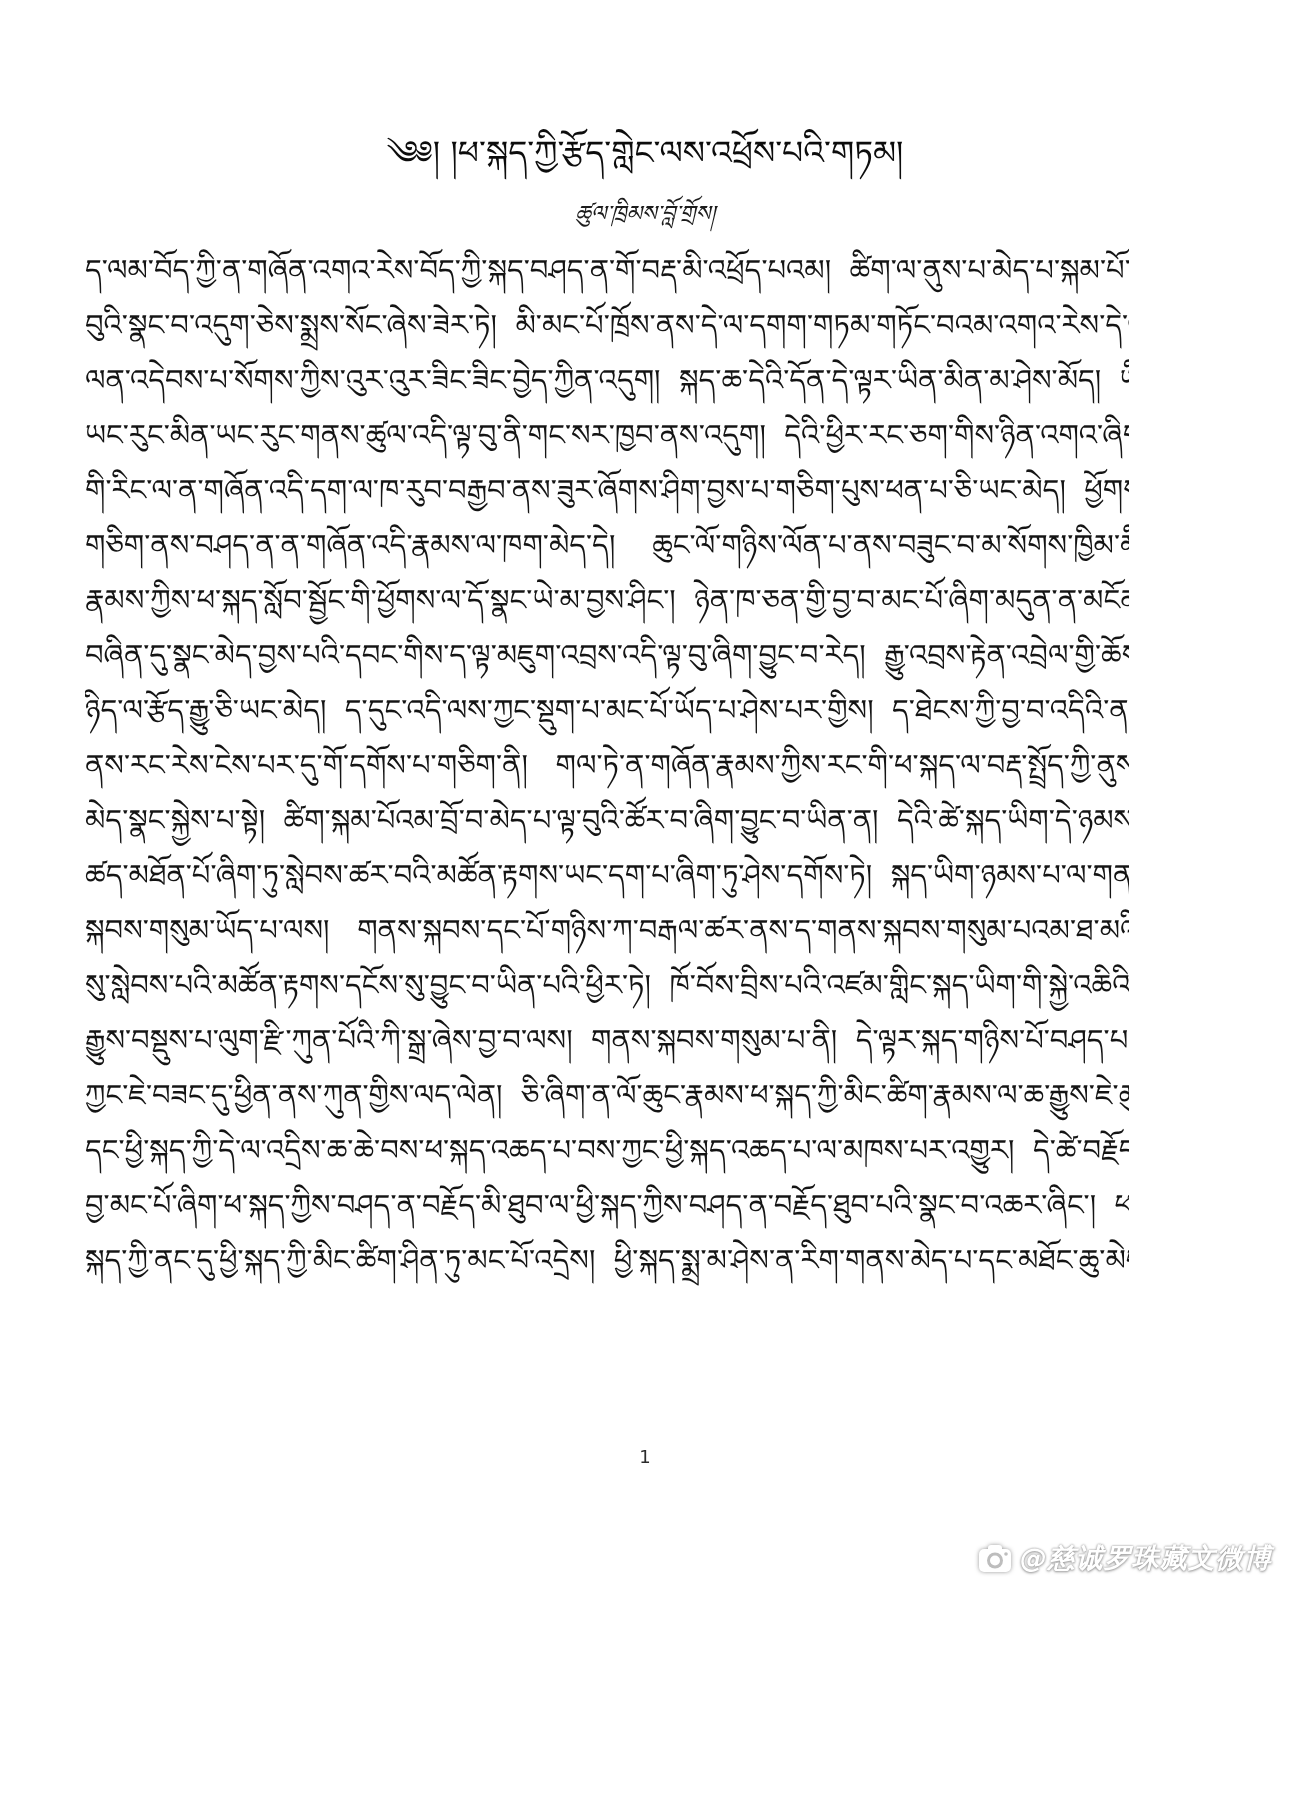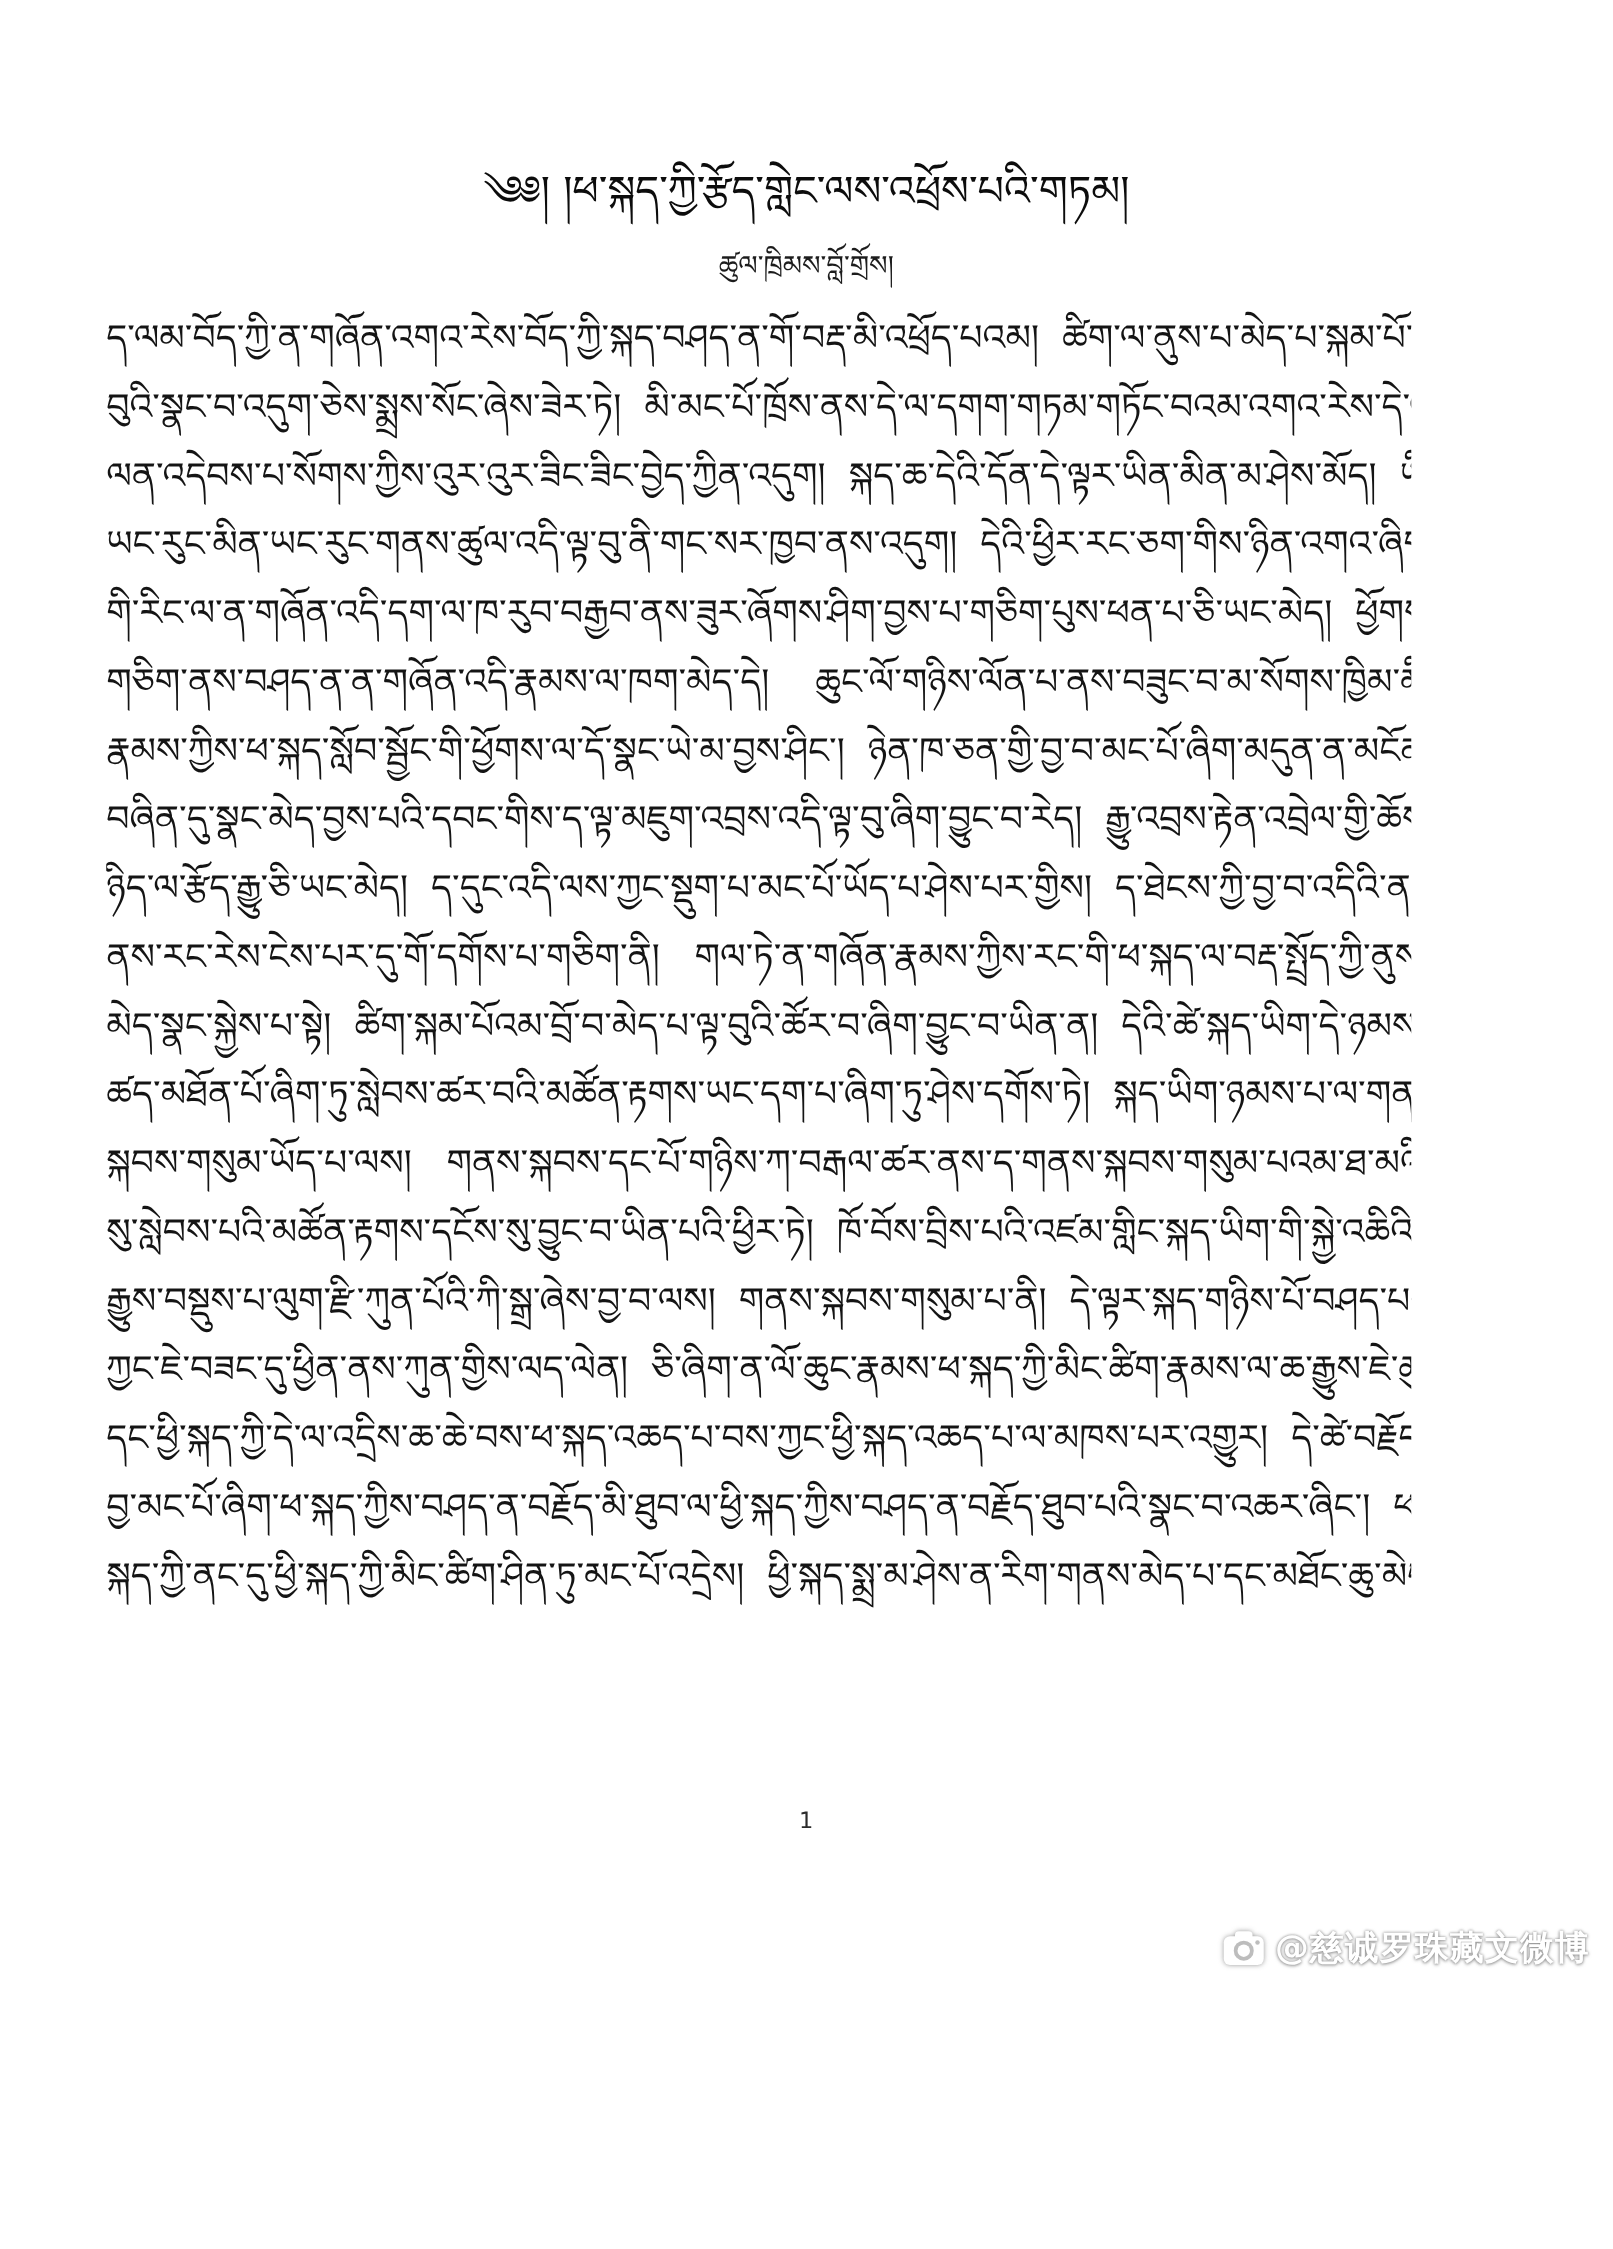--- a/index.html
+++ b/index.html
@@ -30,20 +30,21 @@
   .doc-byline {
     position: absolute;
     top: 192px;
     left: 0;
     width: 100%;
     text-align: center;
     font-size: 22px;
     line-height: 44px;
     color: #1c1c1c;
     white-space: pre;
+    font-style: italic;
   }
   .doc-body {
     position: absolute;
     top: 243px;
     left: 85px;
     width: 1044px;
   }
   .body-line {
     height: 55px;
     line-height: 55px;
@@ -66,20 +67,21 @@
     right: 18px;
     top: 1540px;
     display: flex;
     align-items: center;
     gap: 8px;
     color: #ffffff;
     font-size: 27px;
     font-weight: bold;
     text-shadow: 0 0 2px rgba(140,140,140,0.95), 0 1px 3px rgba(120,120,120,0.75);
     letter-spacing: 1px;
+    font-style: italic;
   }
   .watermark .cam {
     width: 34px;
     height: 30px;
     filter: drop-shadow(0 0 2px rgba(140,140,140,0.9));
   }
 </style>
 </head>
 <body>
 

